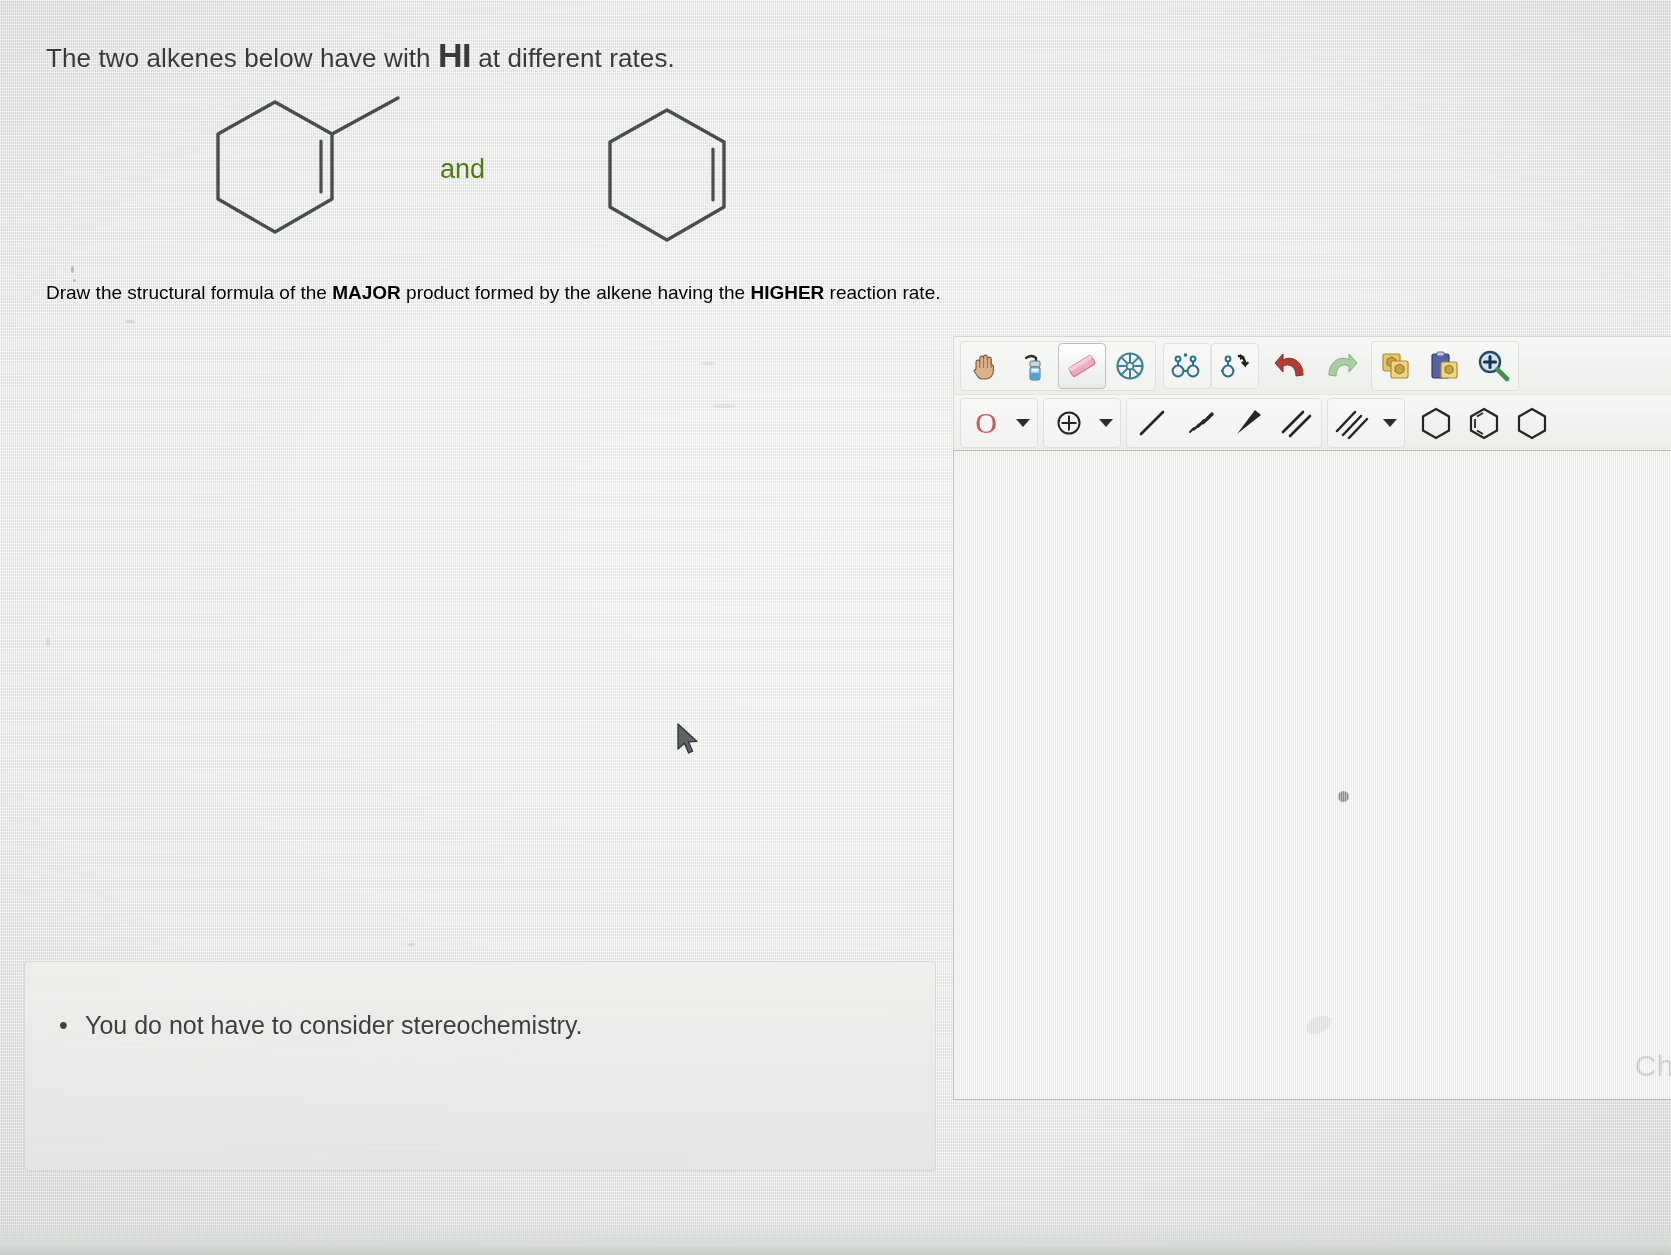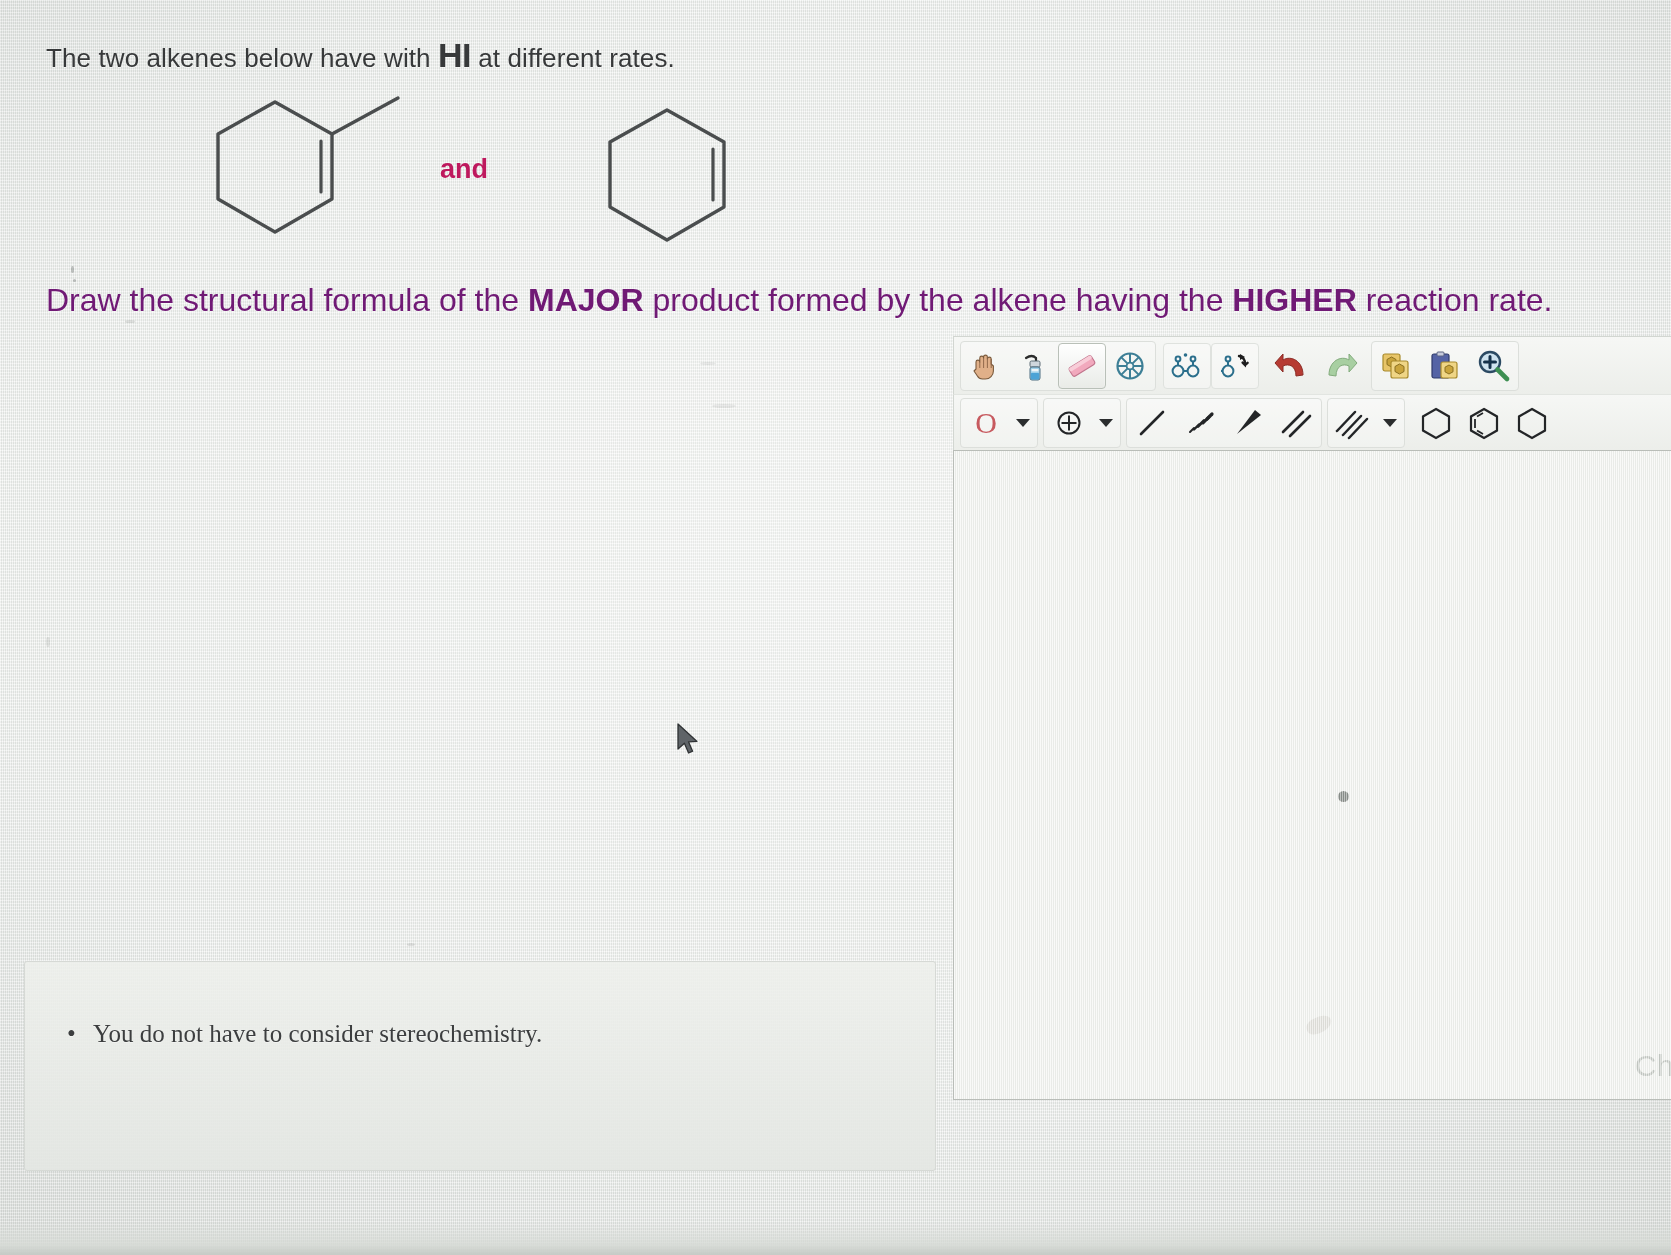--- a/index.html
+++ b/index.html
@@ -69,43 +69,43 @@
     font-family: Liberation Sans, sans-serif;
     font-weight: bold;
     font-size: 34px;
     letter-spacing: -.5px;
   }
 
   .instruction-line {
     position: absolute;
     left: 46px;
     top: 282px;
-    font-size: 32px;
-    color: #701a75;
+    font-size: 19px;
+    color: #000000;
     white-space: nowrap;
     text-shadow: 0 1px 0 rgba(255,255,255,.5);
   }
   .instruction-line b { font-weight: 700; }
 
   
   #molecules {
     position: absolute;
     left: 190px;
     top: 86px;
     width: 570px;
     height: 175px;
   }
   #molecules svg { display: block; }
   .and-label {
     position: absolute;
     left: 250px;
     top: 68px;
     font-size: 27px;
-    font-weight: 700;
-    color: #be185d;
+    font-weight: 400;
+    color: #4d7c0f;
   }
 
   
   .speck {
     position: absolute;
     border-radius: 50%;
     background: rgba(90,95,92,0.35);
     pointer-events: none;
   }
 
@@ -250,24 +250,23 @@
     left: 24px;
     top: 961px;
     width: 912px;
     height: 210px;
     background: linear-gradient(180deg, rgba(238,240,236,0.85) 0%, rgba(228,231,227,0.9) 100%);
     border: 1px solid #d6d9d5;
     border-radius: 3px;
     box-sizing: border-box;
   }
   #notes-list {
-    margin: 12px;
+    margin: 4px;
     padding: 38px 0 0 56px;
     list-style: none;
-    font-family: Liberation Serif, serif;
   }
   #notes-list li {
     position: relative;
     font-size: 25px;
     line-height: 43px;
     color: #3c3e3f;
     white-space: nowrap;
     text-shadow: 0 1px 0 rgba(255,255,255,.45);
   }
   #notes-list li::before {

